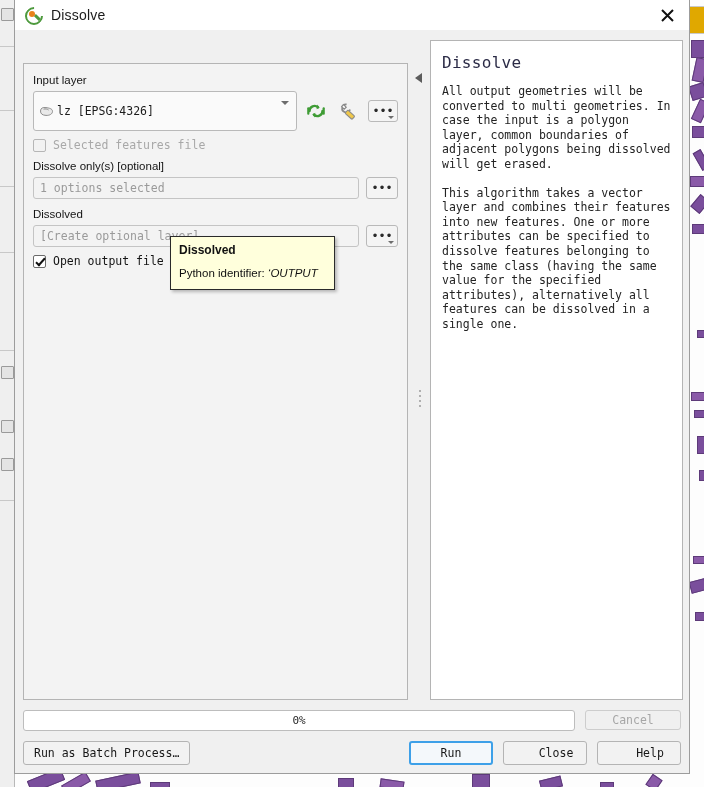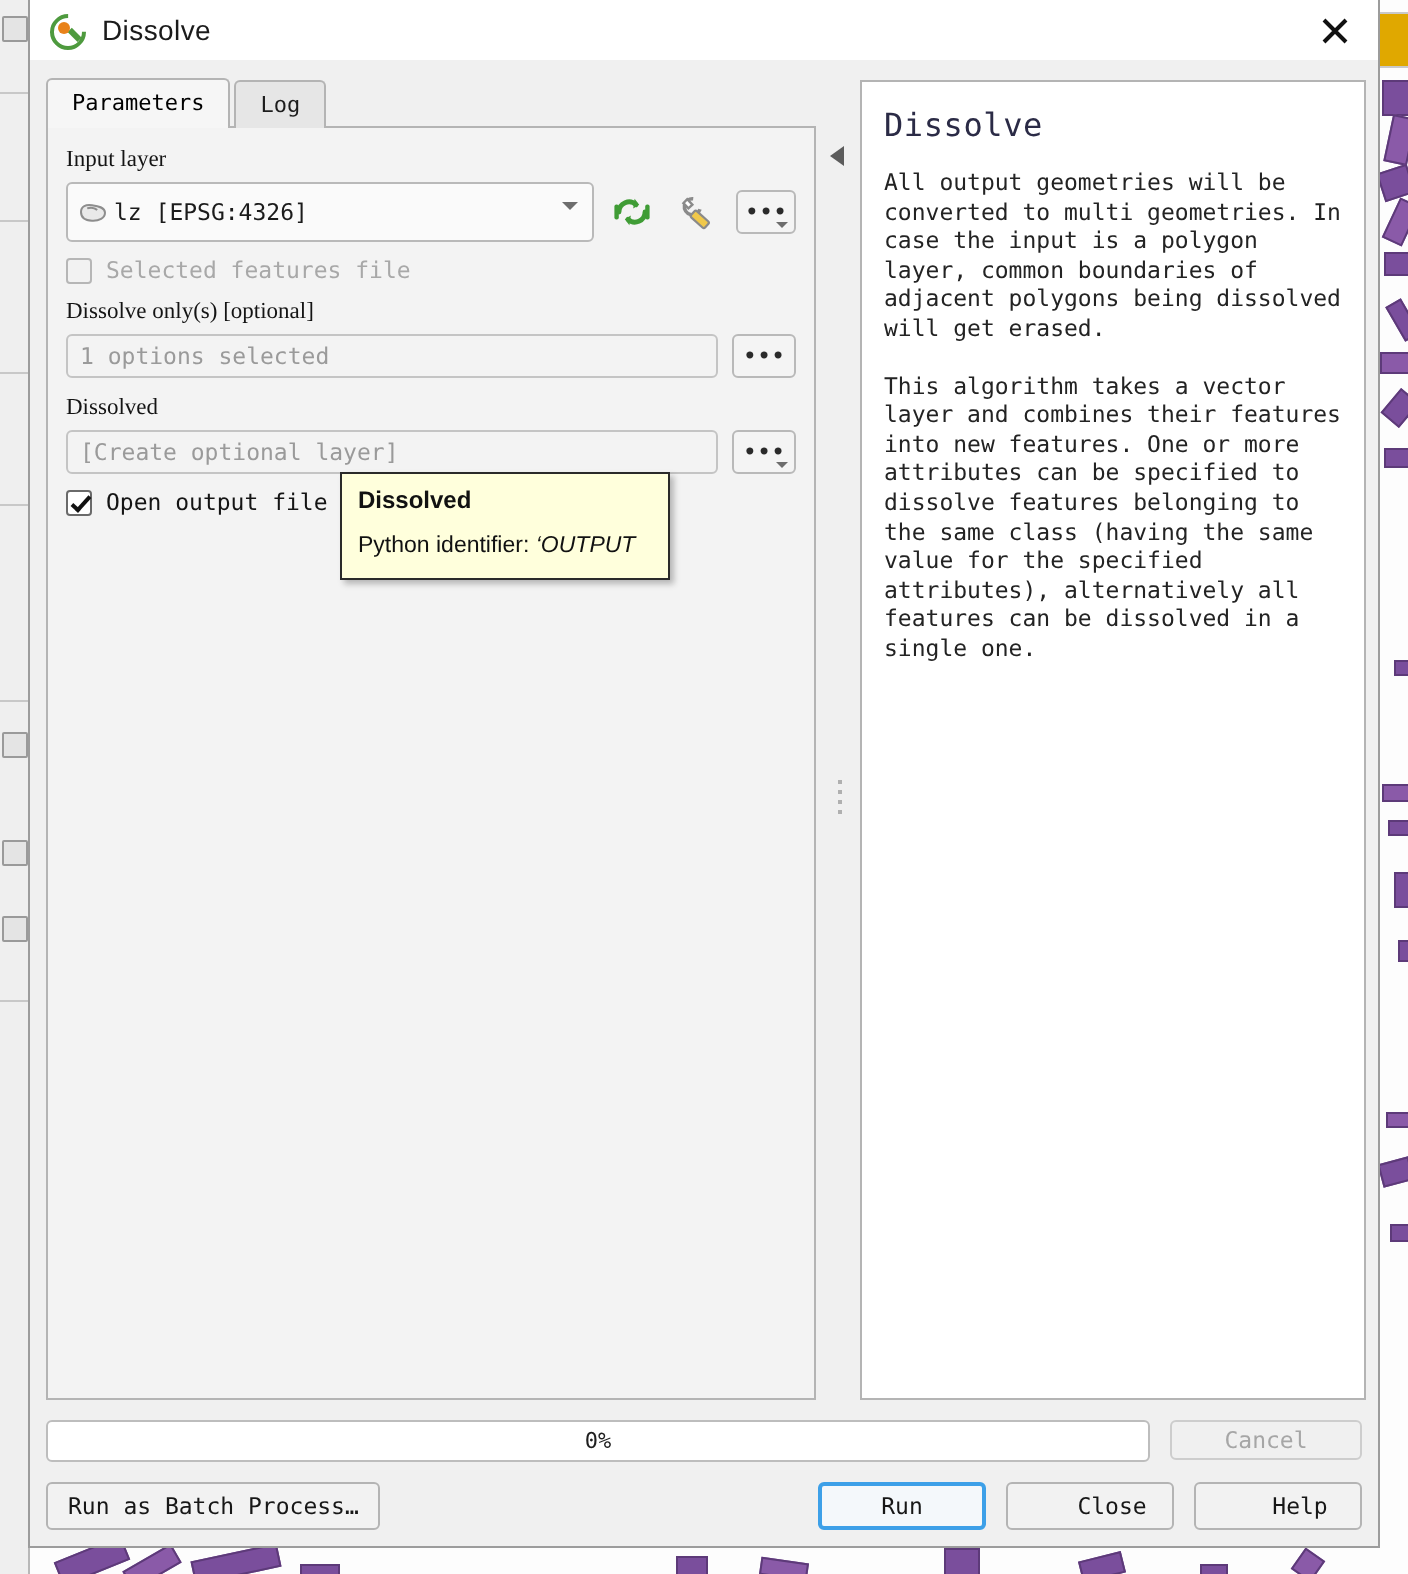--- a/index.html
+++ b/index.html
@@ -171,32 +171,32 @@
     background: #f3f3f3;
     border: 1px solid #b4b4b4;
     box-sizing: border-box;
   }
   .form {
     position: absolute;
     left: 9px; top: 8px;
     width: 365px;
   }
   .lbl {
-    font-family: Liberation Serif, serif;
+    font-family: Liberation Sans, sans-serif;
     font-size: 11.5px;
     color: #141414;
     line-height: 16px;
     margin: 0 0 3px 0;
     white-space: nowrap;
   }
   .row { display: flex; align-items: center; margin-bottom: 7px; }
 
   .combo {
     flex: 1;
-    height: 30px;
+    height: 40px;
     background: #fafafa;
     border: 1px solid #b9b9b9;
     border-radius: 3px;
     display: flex;
     align-items: center;
     position: relative;
     box-sizing: border-box;
   }
   .combo .layer-icon {
     width: 15px; height: 11px;
@@ -462,24 +462,20 @@
       <svg width="13" height="13" viewBox="0 0 13 13">
         <path d="M1 1 L12 12 M12 1 L1 12" stroke="#111" stroke-width="2" fill="none"></path>
       </svg>
     </div>
   </div>
 
   <div class="dlg-body">
 
     <div class="panel-left">
 
-      <div class="tabs">
-        <div class="tab active">Parameters</div>
-        <div class="tab">Log</div>
-      </div>
 
       <div class="tabpanel">
         <div class="form">
 
           <div class="lbl">Input layer</div>
           <div class="row">
             <div class="combo">
               <span class="layer-icon">
                 <svg width="15" height="11" viewBox="0 0 15 11">
                   <path d="M1.5 5 C1.5 2 4 1.2 7 1.6 C10 2 13.5 2.6 13.5 5.4 C13.5 8 10.5 9.6 7 9.4 C3.5 9.2 1.5 8 1.5 5 Z" fill="#e9e9e9" stroke="#8d8d8d" stroke-width="1"></path>

